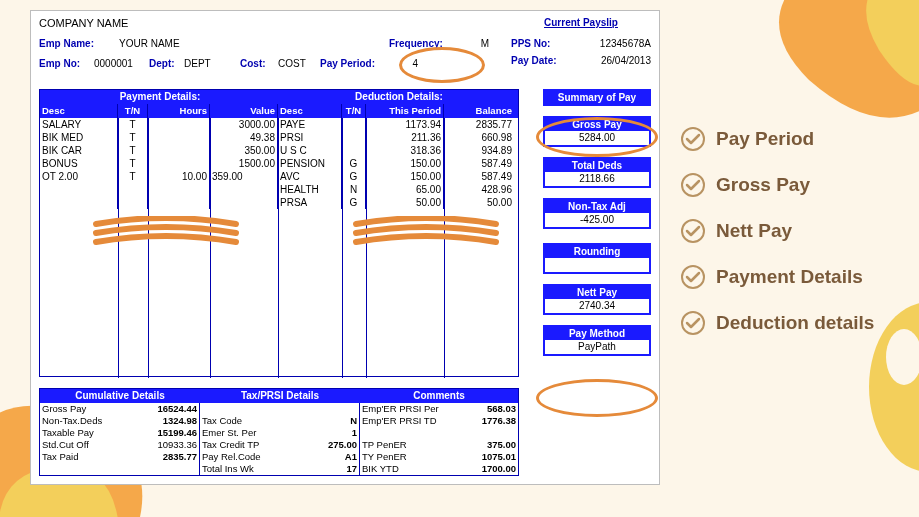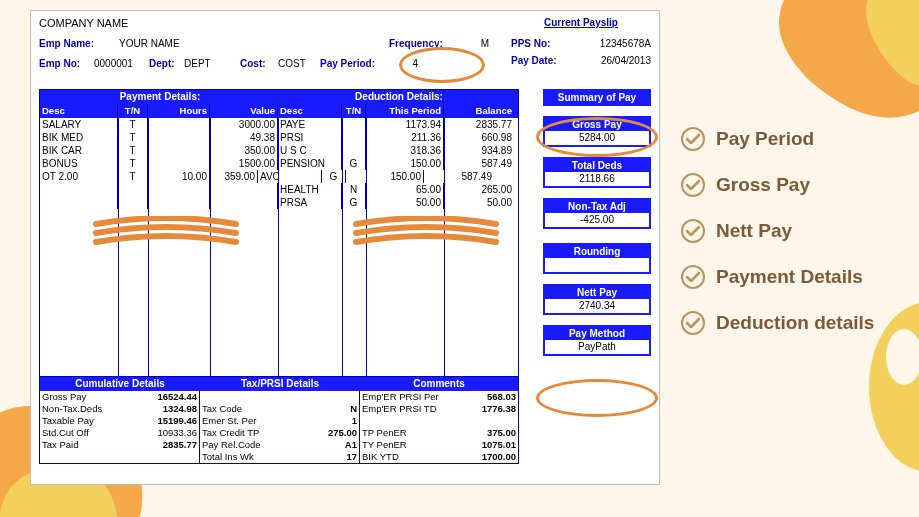--- a/index.html
+++ b/index.html
@@ -52,21 +52,21 @@
   .body-area .c { font-size:10px; }
 
   .summary-col {
     position:absolute; right:8px; top:78px; width:108px;
   }
   .sum-box { border:2px solid #1a1aff; margin-bottom:10px; }
   .sum-title { background:#1a1aff; color:#fff; text-align:center; font-weight:bold; font-size:10px; padding:1px 0;}
   .sum-val { text-align:center; min-height:14px; padding:1px 0; font-size:10px;}
 
   .bottom-tbl {
-    position:absolute; left:8px; bottom:20px; width:480px;
+    position:absolute; left:8px; bottom:8px; width:480px;
     border:1px solid #0000b0;
   }
   .bt-hdr { display:flex; background:#1a1aff; color:#fff; font-weight:bold; font-size:10px; height:14px; line-height:14px;}
   .bt-body { display:flex; }
   .bt-col { border-right:1px solid #0000b0; }
   .bt-row { display:flex; height:12px; line-height:12px; justify-content:space-between; padding:0 2px; font-size:9.5px;}
 
   
   .ann-circle { position:absolute; border:3px solid #e58a3a; border-radius:50%; pointer-events:none; }
   .scribble { position:absolute; pointer-events:none; }
@@ -187,35 +187,35 @@
           <div class="c" style="width:68px;text-align:right">1500.00</div>
           <div class="c" style="width:64px">PENSION</div>
           <div class="c" style="width:24px;text-align:center">G</div>
           <div class="c" style="width:78px;text-align:right">150.00</div>
           <div style="width:70px;text-align:right;padding:0 2px">587.49</div>
         </div>
         <div class="row">
           <div class="c" style="width:78px">OT 2.00</div>
           <div class="c" style="width:30px;text-align:center">T</div>
           <div class="c" style="width:62px;text-align:right">10.00</div>
-          <div class="c" style="width:48px;text-align:right">359.00</div>
+          <div class="c" style="width:68px;">359.00</div>
           <div class="c" style="width:64px">AVC</div>
           <div class="c" style="width:24px;text-align:center">G</div>
           <div class="c" style="width:78px;text-align:right">150.00</div>
           <div style="width:70px;text-align:right;padding:0 2px">587.49</div>
         </div>
         <div class="row">
           <div class="c" style="width:78px"></div>
           <div class="c" style="width:30px;text-align:center"></div>
           <div class="c" style="width:62px;text-align:right"></div>
           <div class="c" style="width:68px;text-align:right"></div>
           <div class="c" style="width:64px">HEALTH</div>
           <div class="c" style="width:24px;text-align:center">N</div>
           <div class="c" style="width:78px;text-align:right">65.00</div>
-          <div style="width:70px;text-align:right;padding:0 2px">265.00</div>
+          <div style="width:70px;text-align:right;padding:0 2px">428.96</div>
         </div>
         <div class="row">
           <div class="c" style="width:78px"></div>
           <div class="c" style="width:30px;text-align:center"></div>
           <div class="c" style="width:62px;text-align:right"></div>
           <div class="c" style="width:68px;text-align:right"></div>
           <div class="c" style="width:64px">PRSA</div>
           <div class="c" style="width:24px;text-align:center">G</div>
           <div class="c" style="width:78px;text-align:right">50.00</div>
           <div style="width:70px;text-align:right;padding:0 2px">50.00</div>

